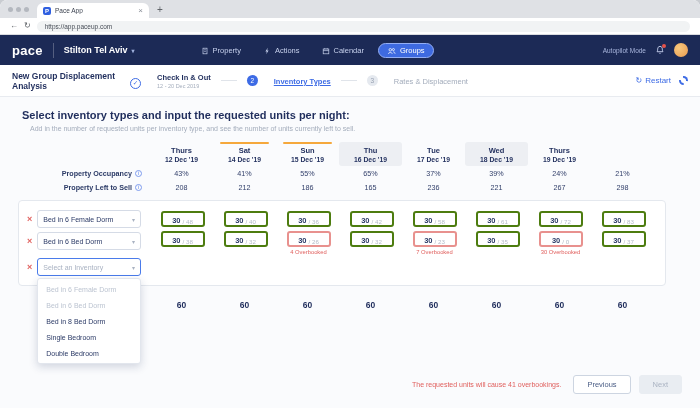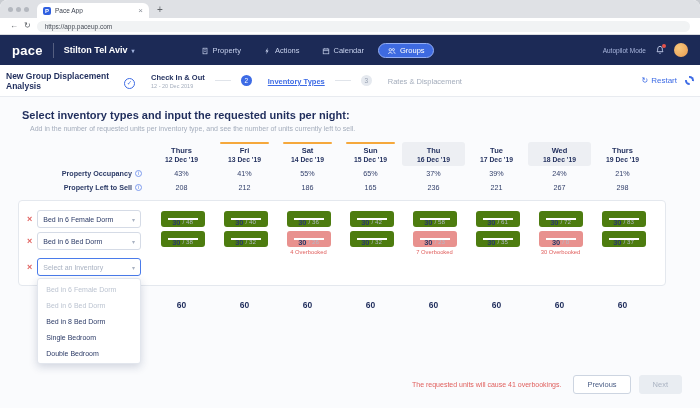--- a/index.html
+++ b/index.html
@@ -30,21 +30,21 @@
   .mainnav { display:flex; align-items:center; gap:6px; margin-left:58px; }
   .nav-item { display:flex; align-items:flex-end; gap:4px; font-size:7.5px; color:#c6d0ec; padding:3px 8px; border-radius:10px; }
   .nav-item.active { background:#3e6ae0; color:#fff; border:1px solid #93aef5; padding:2px 8px; }
   .hdr-right { margin-left:auto; display:flex; align-items:center; gap:9px; }
   .autopilot { font-size:6.5px; color:#a9b6dd; }
   .bell { position:relative; color:#c6d0ec; display:flex; }
   .bell-dot { position:absolute; top:-1px; right:-1px; width:4px; height:4px; border-radius:50%; background:#e5534b; }
   .avatar { width:14px; height:14px; border-radius:50%; background:radial-gradient(circle at 35% 35%, #f8c97e, #e89a4f); flex:none; }
 
   
-  .stepper { height:32px; background:#fff; border-bottom:1px solid #e8ebf0; display:flex; align-items:center; padding:0 6px; flex:none; }
+  .stepper { height:32px; background:#fff; border-bottom:1px solid #e8ebf0; display:flex; align-items:center; padding:0 12px; flex:none; }
   .step-title { font-size:8.5px; font-weight:bold; color:#1f2d5c; width:118px; }
   .steps { display:flex; align-items:center; gap:10px; }
   .step { display:flex; align-items:flex-end; gap:16px; }
   .step-circle { width:11px; height:11px; border-radius:50%; font-size:6.5px; display:flex; align-items:center; justify-content:center; flex:none; }
   .step-circle.done { border:1px solid #3d6be5; color:#3d6be5; background:#fff; }
   .step-circle.active { background:#3d6be5; color:#fff; }
   .step-circle.upcoming { background:#e5e9ef; color:#98a1b1; }
   .step-text .lbl { font-size:7.5px; font-weight:bold; color:#1f2d5c; }
   .step-text .lbl.blue { color:#3d6be5;text-decoration:underline; }
   .step-text .lbl.gray { color:#a4adbc; font-weight:normal; }
@@ -73,21 +73,21 @@
 
   .card { width:648px; background:#fff; border:1px solid #e4e8ee; border-radius:4px; margin-top:6px; padding:6px 0; }
   .inv-row { margin:3px 0; }
   .label-area { display:flex; align-items:center; gap:5px; padding-left:8px; padding-right:10px; }
   .x-btn { color:#e0605e; font-size:9px; font-weight:bold; line-height:1; flex:none; }
   .select { flex:1; height:18px; border:1px solid #d5dbe6; border-radius:3px; background:#fff; display:flex; align-items:center; justify-content:space-between; padding:0 5px; font-size:7px; color:#2b3a66; }
   .select .sel-chev { font-size:6px; color:#a9b2c2; }
   .select.focused { border-color:#4a7bea; color:#a9b2c2; }
   .select-wrap { position:relative; flex:1; display:flex; }
   .cellbox { display:flex; flex-direction:column; align-items:center; }
-  .unit-input { width:44px; height:16px; border:7px solid #4d7c0f; border-radius:3px; background:#fff; display:flex; align-items:flex-start; justify-content:center; gap:2px; }
+  .unit-input { width:44px; height:16px; border:2px solid #4d7c0f; border-radius:3px; background:#fff; display:flex; align-items:flex-end; justify-content:center; gap:2px; }
   .unit-input.over { border-color:#e8918e; }
   .req { font-size:7.5px; font-weight:bold; color:#2b3a66; }
   .avail { font-size:6.2px; color:#b3bac7; }
   .ob-note { font-size:5.8px; color:#e0605e; margin-top:2px; }
 
   .menu { position:absolute; top:20px; left:0; right:0; background:#fff; border:1px solid #e2e6ed; border-radius:3px; box-shadow:0 3px 9px rgba(30,45,90,.18); z-index:30; padding:2px 0; }
   .opt { padding:4.5px 8px; font-size:7px; color:#2b3a66; }
   .opt.disabled { color:#bcc4d1; }
 
   .totals { margin-top:12px; height:14px; }
@@ -228,24 +228,20 @@
     <div class="heading">Select inventory types and input the requested units per night:</div>
     <div class="subheading">Add in the number of requested units per inventory type, and see the number of units currently left to sell.</div>
 
     <div class="grid">
       <div></div>
       <div class="col-head">
           <div class="day">Thurs</div>
           <div class="date">12 Dec '19</div>
         </div>
       <div class="col-head weekend">
-          <div class="day">Fri</div>
-          <div class="date">13 Dec '19</div>
-        </div>
-      <div class="col-head weekend">
           <div class="day">Sat</div>
           <div class="date">14 Dec '19</div>
         </div>
       <div class="col-head weekend">
           <div class="day">Sun</div>
           <div class="date">15 Dec '19</div>
         </div>
       <div class="col-head highlight">
           <div class="day">Thu</div>
           <div class="date">16 Dec '19</div>

